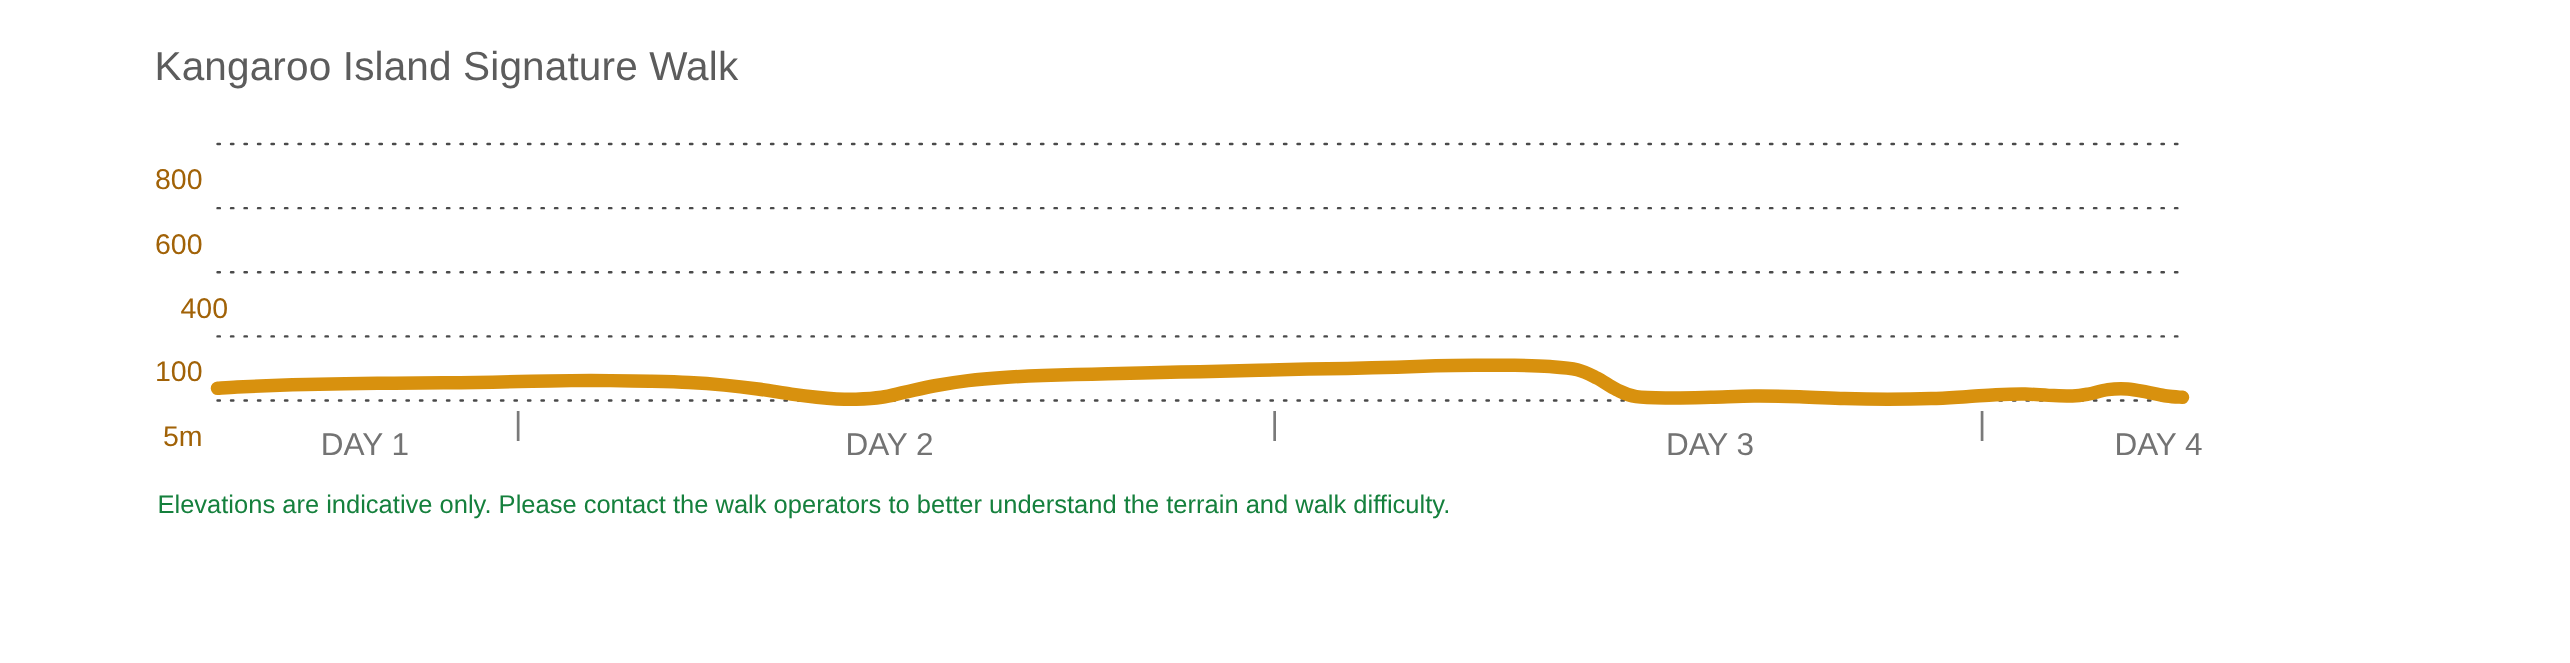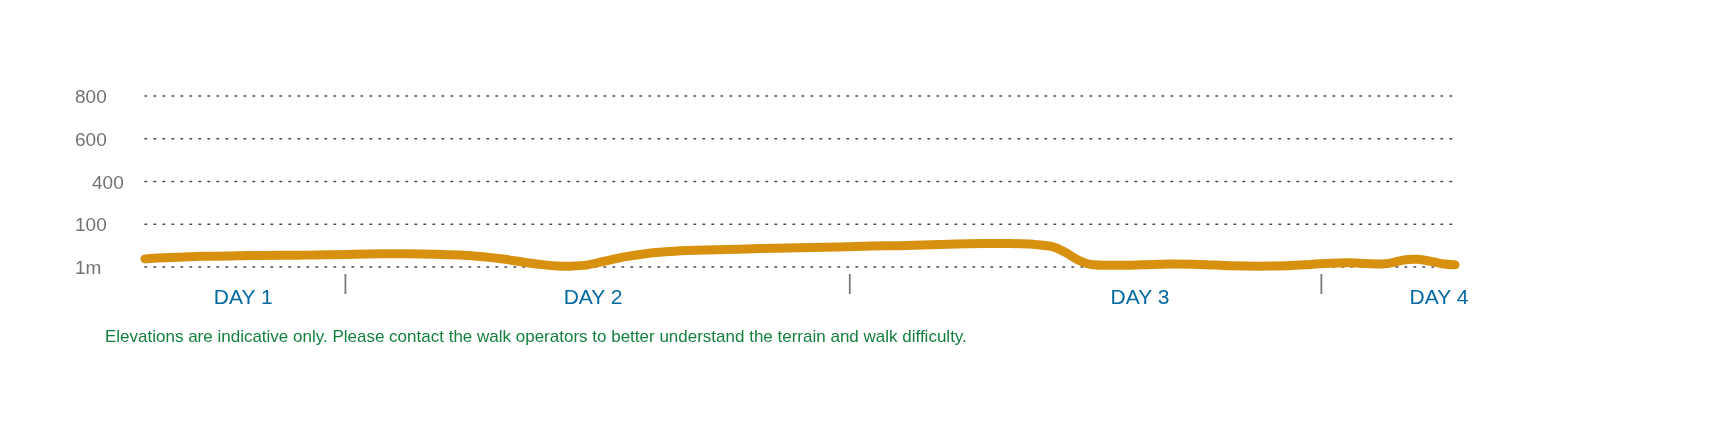--- a/index.html
+++ b/index.html
@@ -33,29 +33,31 @@
   #plot-area {
     position: absolute;
     left: 0;
     top: 0;
     width: 1713px;
     height: 442px;
   }
   .y-tick-label {
     position: absolute;
     font-size: 19px;
-    color: #737373;
+    color: #a16207;
+    text-align: right;
     width: 60px;
     line-height: 1;
     white-space: nowrap;
+    margin-top: 24px;
   }
   .x-tick-label {
     position: absolute;
     font-size: 21px;
-    color: #0369a1;
+    color: #737373;
     text-align: center;
     line-height: 1;
     white-space: nowrap;
     transform: translateX(-50%);
   }
   #footnote {
     position: absolute;
     left: 105px;
     top: 327px;
     font-size: 17px;
@@ -63,39 +65,40 @@
     line-height: 1.2;
     white-space: nowrap;
   }
   svg { display: block; }
 </style>
 </head>
 <body>
 
 <div id="elevation-widget">
 
+  <div id="chart-title">Kangaroo Island Signature Walk</div>
 
   <svg id="plot-area" width="1713" height="442">
     <g id="gridlines-group">
         <line x1="145" x2="1455" y1="267" y2="267" stroke="#4a4a4a" stroke-width="1.6" stroke-dasharray="1.6 7.4" stroke-linecap="round"></line>
         <line x1="145" x2="1455" y1="224.25" y2="224.25" stroke="#4a4a4a" stroke-width="1.6" stroke-dasharray="1.6 7.4" stroke-linecap="round"></line>
         <line x1="145" x2="1455" y1="181.5" y2="181.5" stroke="#4a4a4a" stroke-width="1.6" stroke-dasharray="1.6 7.4" stroke-linecap="round"></line>
         <line x1="145" x2="1455" y1="138.75" y2="138.75" stroke="#4a4a4a" stroke-width="1.6" stroke-dasharray="1.6 7.4" stroke-linecap="round"></line>
         <line x1="145" x2="1455" y1="96" y2="96" stroke="#4a4a4a" stroke-width="1.6" stroke-dasharray="1.6 7.4" stroke-linecap="round"></line>
       </g>
     <g id="ticks-group">
         <line x1="345.43" x2="345.43" y1="274" y2="294" stroke="#7a7a7a" stroke-width="1.8"></line>
         <line x1="849.7800000000001" x2="849.7800000000001" y1="274" y2="294" stroke="#7a7a7a" stroke-width="1.8"></line>
         <line x1="1321.38" x2="1321.38" y1="274" y2="294" stroke="#7a7a7a" stroke-width="1.8"></line>
       </g>
     <path id="elevation-path" fill="none" stroke-width="9" stroke-linecap="round" stroke-linejoin="round" d="M 145.00 258.88 C 147.18 258.74, 152.64 258.31, 158.10 258.02 C 163.56 257.74, 170.11 257.45, 177.75 257.17 C 185.39 256.88, 195.22 256.53, 203.95 256.31 C 212.68 256.10, 220.33 256.03, 230.15 255.88 C 239.97 255.74, 251.98 255.56, 262.90 255.46 C 273.82 255.35, 284.73 255.35, 295.65 255.24 C 306.57 255.14, 318.57 254.99, 328.40 254.82 C 338.22 254.64, 345.87 254.35, 354.60 254.18 C 363.33 254.00, 372.07 253.82, 380.80 253.75 C 389.53 253.68, 398.27 253.68, 407.00 253.75 C 415.73 253.82, 424.47 253.96, 433.20 254.18 C 441.93 254.39, 451.10 254.60, 459.40 255.03 C 467.70 255.46, 475.34 256.03, 482.98 256.74 C 490.62 257.45, 497.83 258.31, 505.25 259.31 C 512.67 260.30, 520.97 261.80, 527.52 262.73 C 534.07 263.65, 539.53 264.33, 544.55 264.86 C 549.57 265.40, 553.28 265.72, 557.65 265.93 C 562.02 266.14, 565.73 266.32, 570.75 266.14 C 575.77 265.97, 582.32 265.65, 587.78 264.86 C 593.24 264.08, 597.61 262.73, 603.50 261.44 C 609.39 260.16, 616.16 258.45, 623.15 257.17 C 630.14 255.89, 637.78 254.67, 645.42 253.75 C 653.06 252.82, 660.70 252.18, 669.00 251.61 C 677.30 251.04, 685.37 250.68, 695.20 250.33 C 705.02 249.97, 717.03 249.76, 727.95 249.47 C 738.87 249.19, 748.69 248.90, 760.70 248.62 C 772.71 248.33, 786.90 248.05, 800.00 247.76 C 813.10 247.48, 827.29 247.19, 839.30 246.91 C 851.31 246.62, 862.23 246.27, 872.05 246.05 C 881.88 245.84, 888.42 245.84, 898.25 245.63 C 908.07 245.41, 921.17 245.06, 931.00 244.77 C 940.83 244.49, 948.47 244.13, 957.20 243.91 C 965.93 243.70, 974.67 243.56, 983.40 243.49 C 992.13 243.42, 1001.30 243.35, 1009.60 243.49 C 1017.90 243.63, 1026.19 243.84, 1033.18 244.34 C 1040.17 244.84, 1046.28 245.20, 1051.52 246.48 C 1056.76 247.76, 1060.25 249.83, 1064.62 252.04 C 1068.99 254.25, 1073.35 257.67, 1077.72 259.73 C 1082.09 261.80, 1084.71 263.51, 1090.82 264.44 C 1096.93 265.36, 1106.10 265.22, 1114.40 265.29 C 1122.70 265.36, 1131.43 265.08, 1140.60 264.86 C 1149.77 264.65, 1159.60 264.08, 1169.42 264.01 C 1179.25 263.94, 1189.51 264.15, 1199.55 264.44 C 1209.59 264.72, 1219.85 265.43, 1229.68 265.72 C 1239.50 266.00, 1248.89 266.14, 1258.50 266.14 C 1268.11 266.14, 1278.59 266.00, 1287.32 265.72 C 1296.05 265.43, 1303.70 264.86, 1310.90 264.44 C 1318.11 264.01, 1324.00 263.44, 1330.55 263.15 C 1337.10 262.87, 1344.31 262.65, 1350.20 262.73 C 1356.10 262.80, 1360.68 263.37, 1365.92 263.58 C 1371.16 263.79, 1377.27 264.15, 1381.64 264.01 C 1386.01 263.87, 1388.19 263.44, 1392.12 262.73 C 1396.05 262.01, 1400.85 260.30, 1405.22 259.73 C 1409.59 259.16, 1413.95 259.02, 1418.32 259.31 C 1422.69 259.59, 1427.05 260.66, 1431.42 261.44 C 1435.79 262.23, 1440.59 263.44, 1444.52 264.01 C 1448.45 264.58, 1453.25 264.72, 1455.00 264.86" stroke="#D8910E"></path>
   </svg>
 
   <div id="y-labels-group">
-      <div class="y-tick-label" style="left: 75px; top: 258px;">1m</div>
+      <div class="y-tick-label" style="left: 75px; top: 258px;">5m</div>
       <div class="y-tick-label" style="left: 75px; top: 215.25px;">100</div>
       <div class="y-tick-label" style="left: 92px; top: 172.5px;">400</div>
       <div class="y-tick-label" style="left: 75px; top: 129.75px;">600</div>
       <div class="y-tick-label" style="left: 75px; top: 87px;">800</div>
     </div>
   <div id="x-labels-group">
       <div class="x-tick-label" style="left: 243.25px; top: 286px;">DAY 1</div>
       <div class="x-tick-label" style="left: 593.02px; top: 286px;">DAY 2</div>
       <div class="x-tick-label" style="left: 1140px; top: 286px;">DAY 3</div>
       <div class="x-tick-label" style="left: 1439px; top: 286px;">DAY 4</div>

